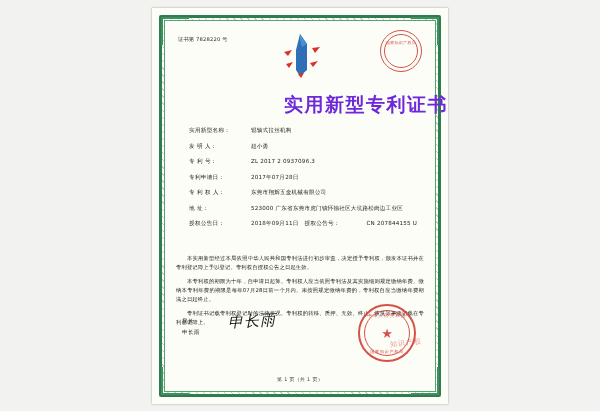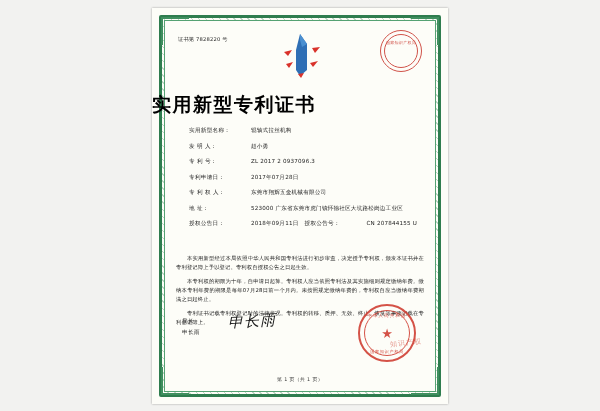--- a/index.html
+++ b/index.html
@@ -126,26 +126,26 @@
     font-size: 4px;
     line-height: 5px;
     color: #c8352b;
     letter-spacing: 0.3px;
   }
 
   .doc-title {
     position: absolute;
     left: 0; right: 0;
     top: 84px;
-    text-align: left;
+    text-align: right;
     font-family: "DejaVu Serif", serif;
     font-size: 19px;
     font-weight: bold;
     letter-spacing: 1.5px;
-    color: #000000;
+    color: #6d28d9;
   }
 
   .fields {
     position: absolute;
     left: 37px;
     right: 28px;
     top: 118px;
     font-size: 5.6px;
     color: #222;
     line-height: 8px;

